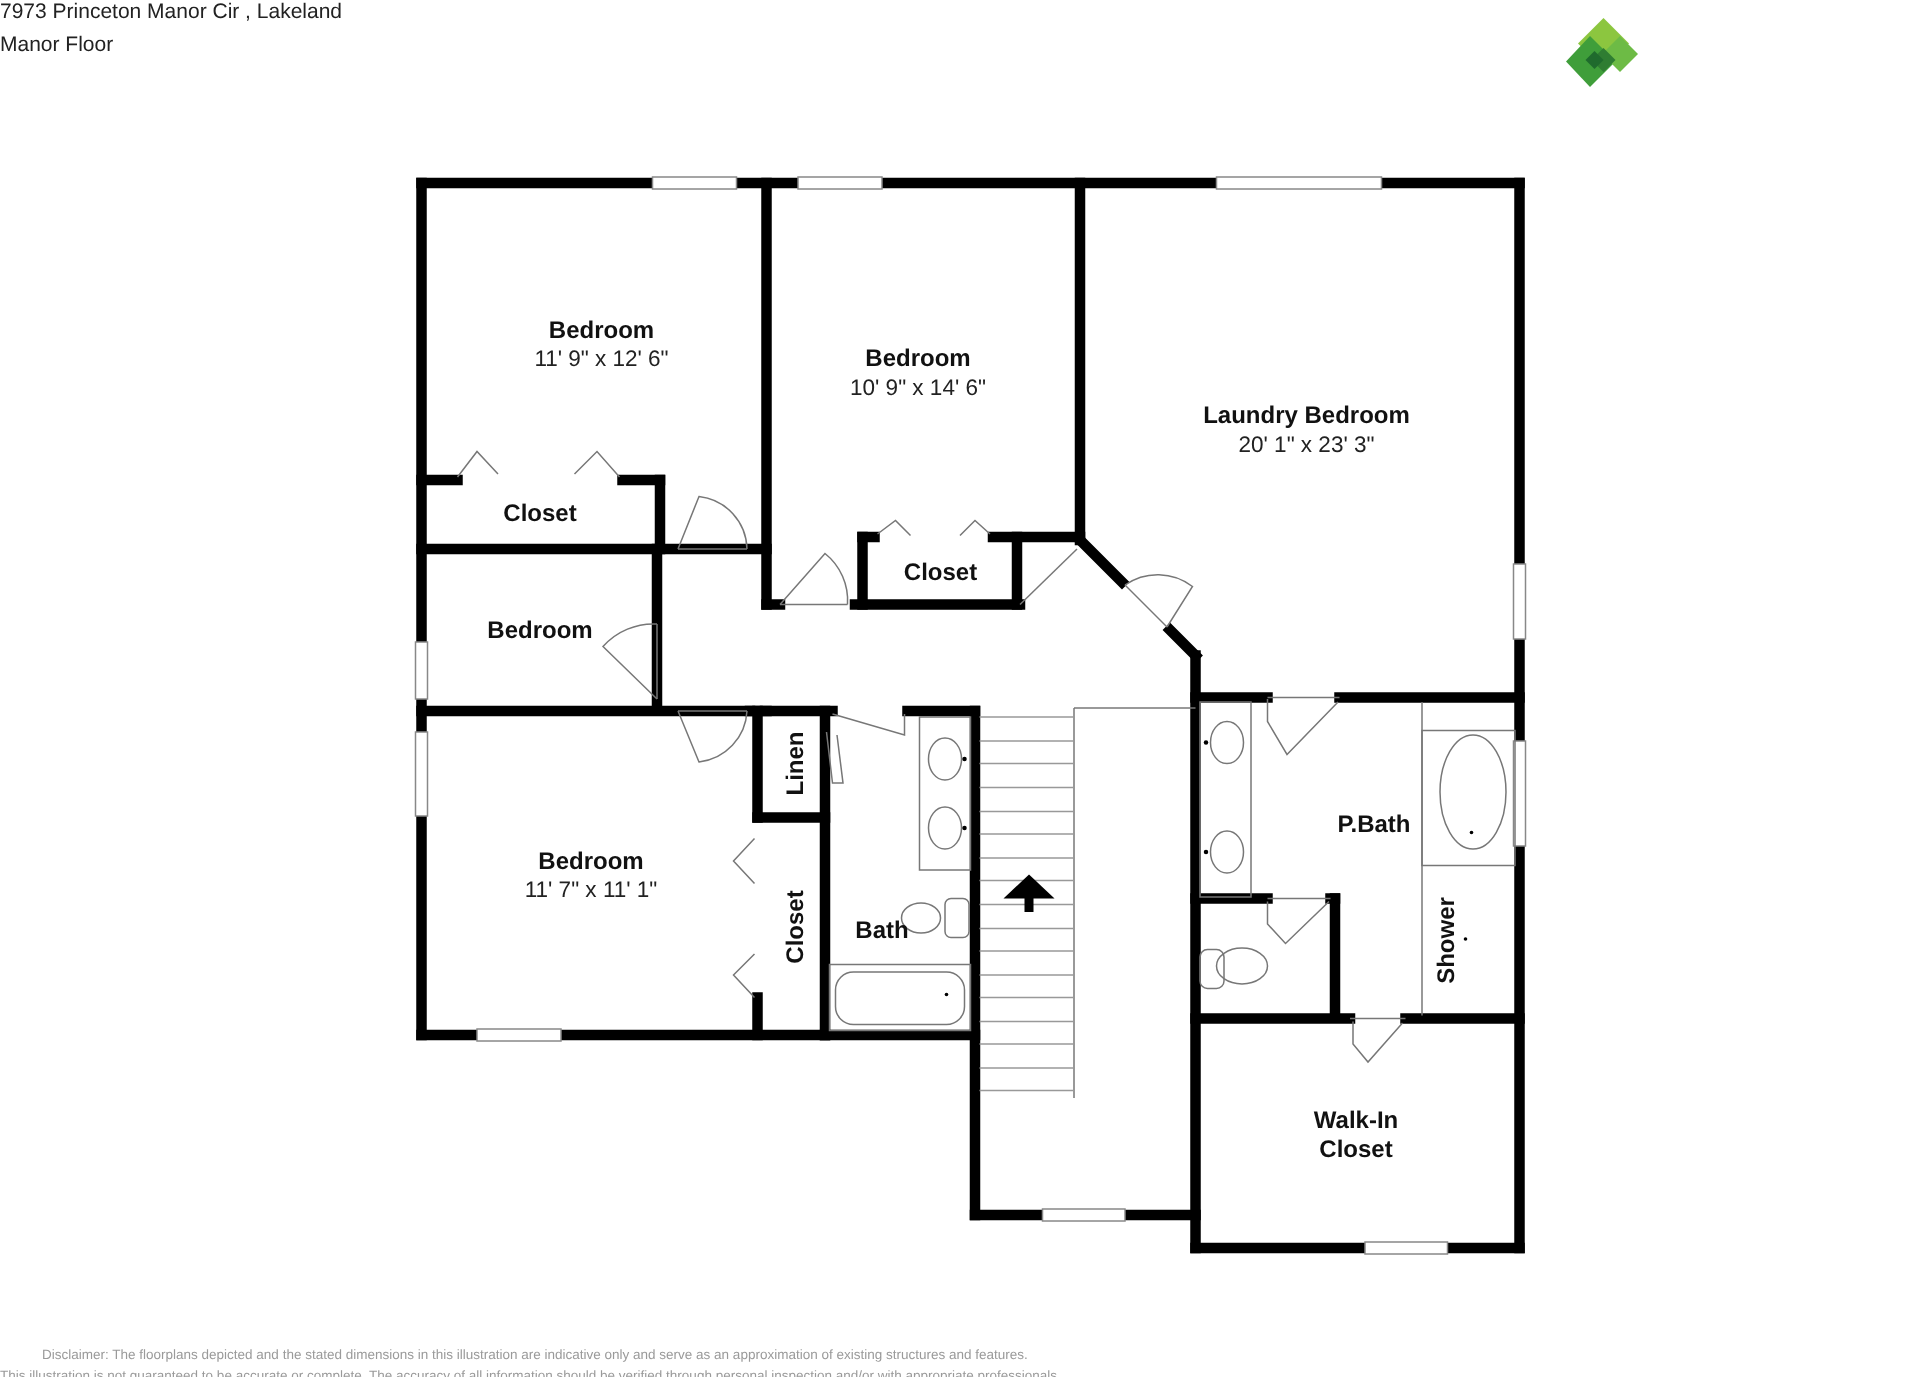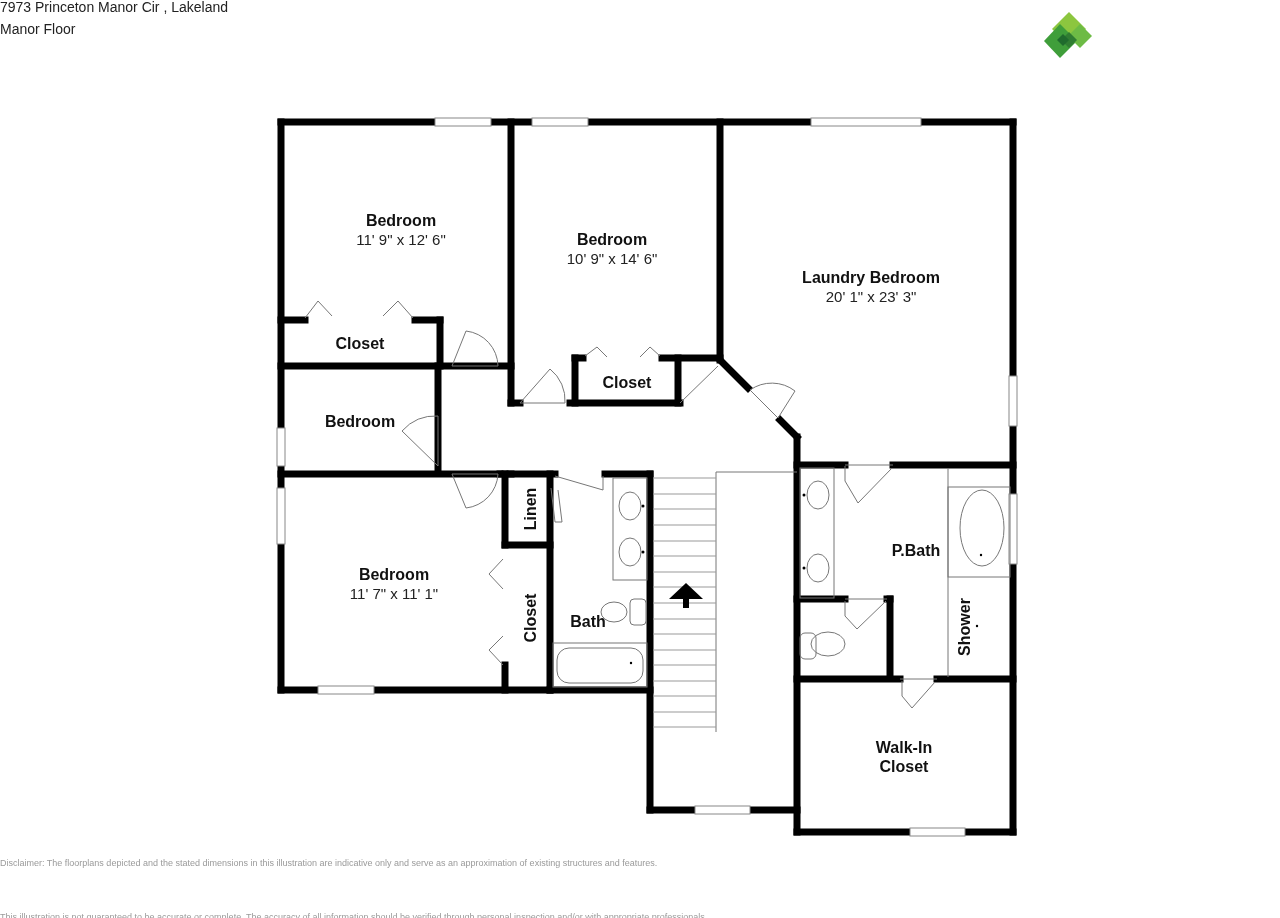--- a/index.html
+++ b/index.html
@@ -242,14 +242,14 @@
 </div>
 <div class="room" style="left:896px; top:550px;padding-left:40px;">
   <span class="rname">P.Bath</span>
 </div>
 <div class="vert" style="left:965px; top:627px;">Shower</div>
 <div class="room" style="left:904px; top:757px;">
   <span class="rname">Walk-In</span>
   <span class="rname">Closet</span>
 </div>
 
-<div class="disc" style="top:858px;">Disclaimer: The floorplans depicted and the stated dimensions in this illustration are indicative only and serve as an approximation of existing structures and features.</div>
+<div class="disc" style="top:898px;margin-left:28px;">Disclaimer: The floorplans depicted and the stated dimensions in this illustration are indicative only and serve as an approximation of existing structures and features.</div>
 <div class="disc" style="top:912px;">This illustration is not guaranteed to be accurate or complete. The accuracy of all information should be verified through personal inspection and/or with appropriate professionals.</div>
 
 </body></html>

